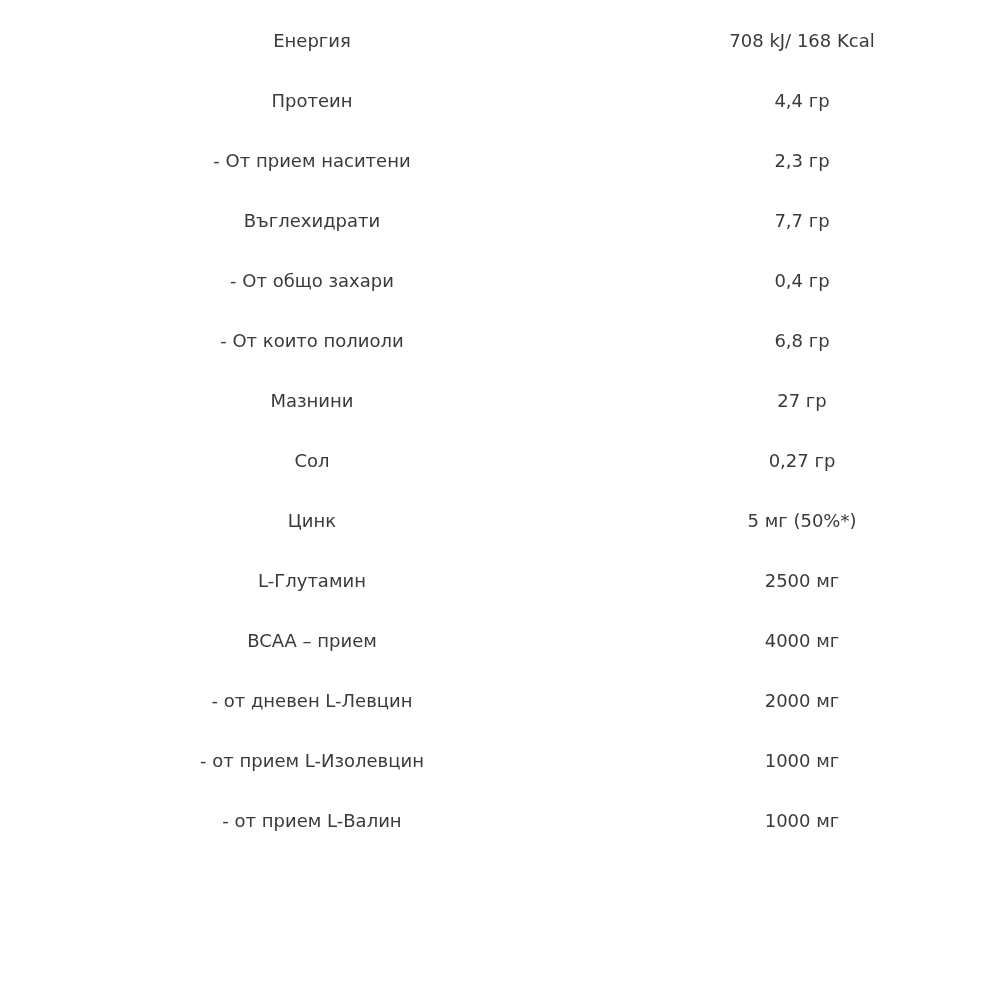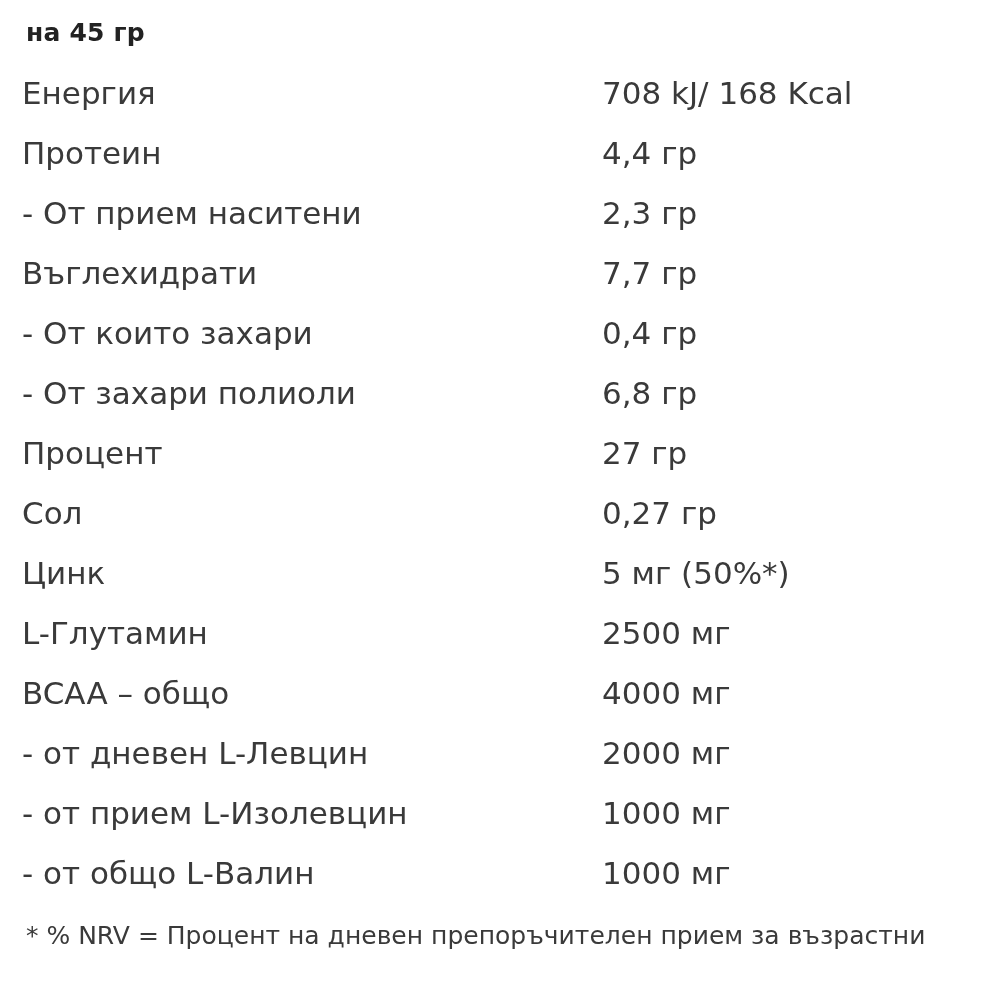--- a/index.html
+++ b/index.html
@@ -33,26 +33,27 @@
     width: 100%;
     border-collapse: collapse;
     table-layout: fixed;
   }
 
   table.nutrition-table tr {
     height: 60px;
   }
 
   table.nutrition-table td {
-    font-size: 31px;
+    font-size: 18px;
     color: #3a3a3a;
     vertical-align: middle;
     padding: 0;
     font-weight: 400;
     white-space: nowrap;
+    text-align: center;
   }
 
   td.col-name {
     width: 580px;
     padding-left: 4px;
   }
 
   td.col-value {
     width: 400px;
     padding-left: 2px;
@@ -63,78 +64,76 @@
     color: #3a3a3a;
     padding: 18px 0 0 4px;
     white-space: nowrap;
   }
 </style>
 </head>
 <body>
 
 <div class="nutrition-panel">
 
-  <div class="nutrition-header">на 45 гр</div>
 
   <table class="nutrition-table">
     <tbody>
       <tr>
         <td class="col-name">Енергия</td>
         <td class="col-value">708 kJ/ 168 Kcal</td>
       </tr>
       <tr>
         <td class="col-name">Протеин</td>
         <td class="col-value">4,4 гр</td>
       </tr>
       <tr>
         <td class="col-name">- От прием наситени</td>
         <td class="col-value">2,3 гр</td>
       </tr>
       <tr>
         <td class="col-name">Въглехидрати</td>
         <td class="col-value">7,7 гр</td>
       </tr>
       <tr>
-        <td class="col-name"> - От които захари</td>
+        <td class="col-name"> - От общо захари</td>
         <td class="col-value">0,4 гр</td>
       </tr>
       <tr>
-        <td class="col-name"> - От захари полиоли</td>
+        <td class="col-name"> - От които полиоли</td>
         <td class="col-value">6,8 гр</td>
       </tr>
       <tr>
-        <td class="col-name">Процент</td>
+        <td class="col-name">Мазнини</td>
         <td class="col-value">27 гр</td>
       </tr>
       <tr>
         <td class="col-name">Сол</td>
         <td class="col-value">0,27 гр</td>
       </tr>
       <tr>
         <td class="col-name">Цинк</td>
         <td class="col-value">5 мг (50%*)</td>
       </tr>
       <tr>
         <td class="col-name">L-Глутамин</td>
         <td class="col-value">2500 мг</td>
       </tr>
       <tr>
-        <td class="col-name">BCAA – общо</td>
+        <td class="col-name">BCAA – прием</td>
         <td class="col-value">4000 мг</td>
       </tr>
       <tr>
         <td class="col-name"> - от дневен L-Левцин</td>
         <td class="col-value">2000 мг</td>
       </tr>
       <tr>
         <td class="col-name"> - от прием L-Изолевцин</td>
         <td class="col-value"> 1000 мг</td>
       </tr>
       <tr>
-        <td class="col-name"> - от общо L-Валин</td>
+        <td class="col-name"> - от прием L-Валин</td>
         <td class="col-value">1000 мг</td>
       </tr>
     </tbody>
   </table>
 
-  <div class="footnote">* % NRV = Процент на дневен препоръчителен прием за възрастни</div>
 
 </div>
 
 </body></html>

